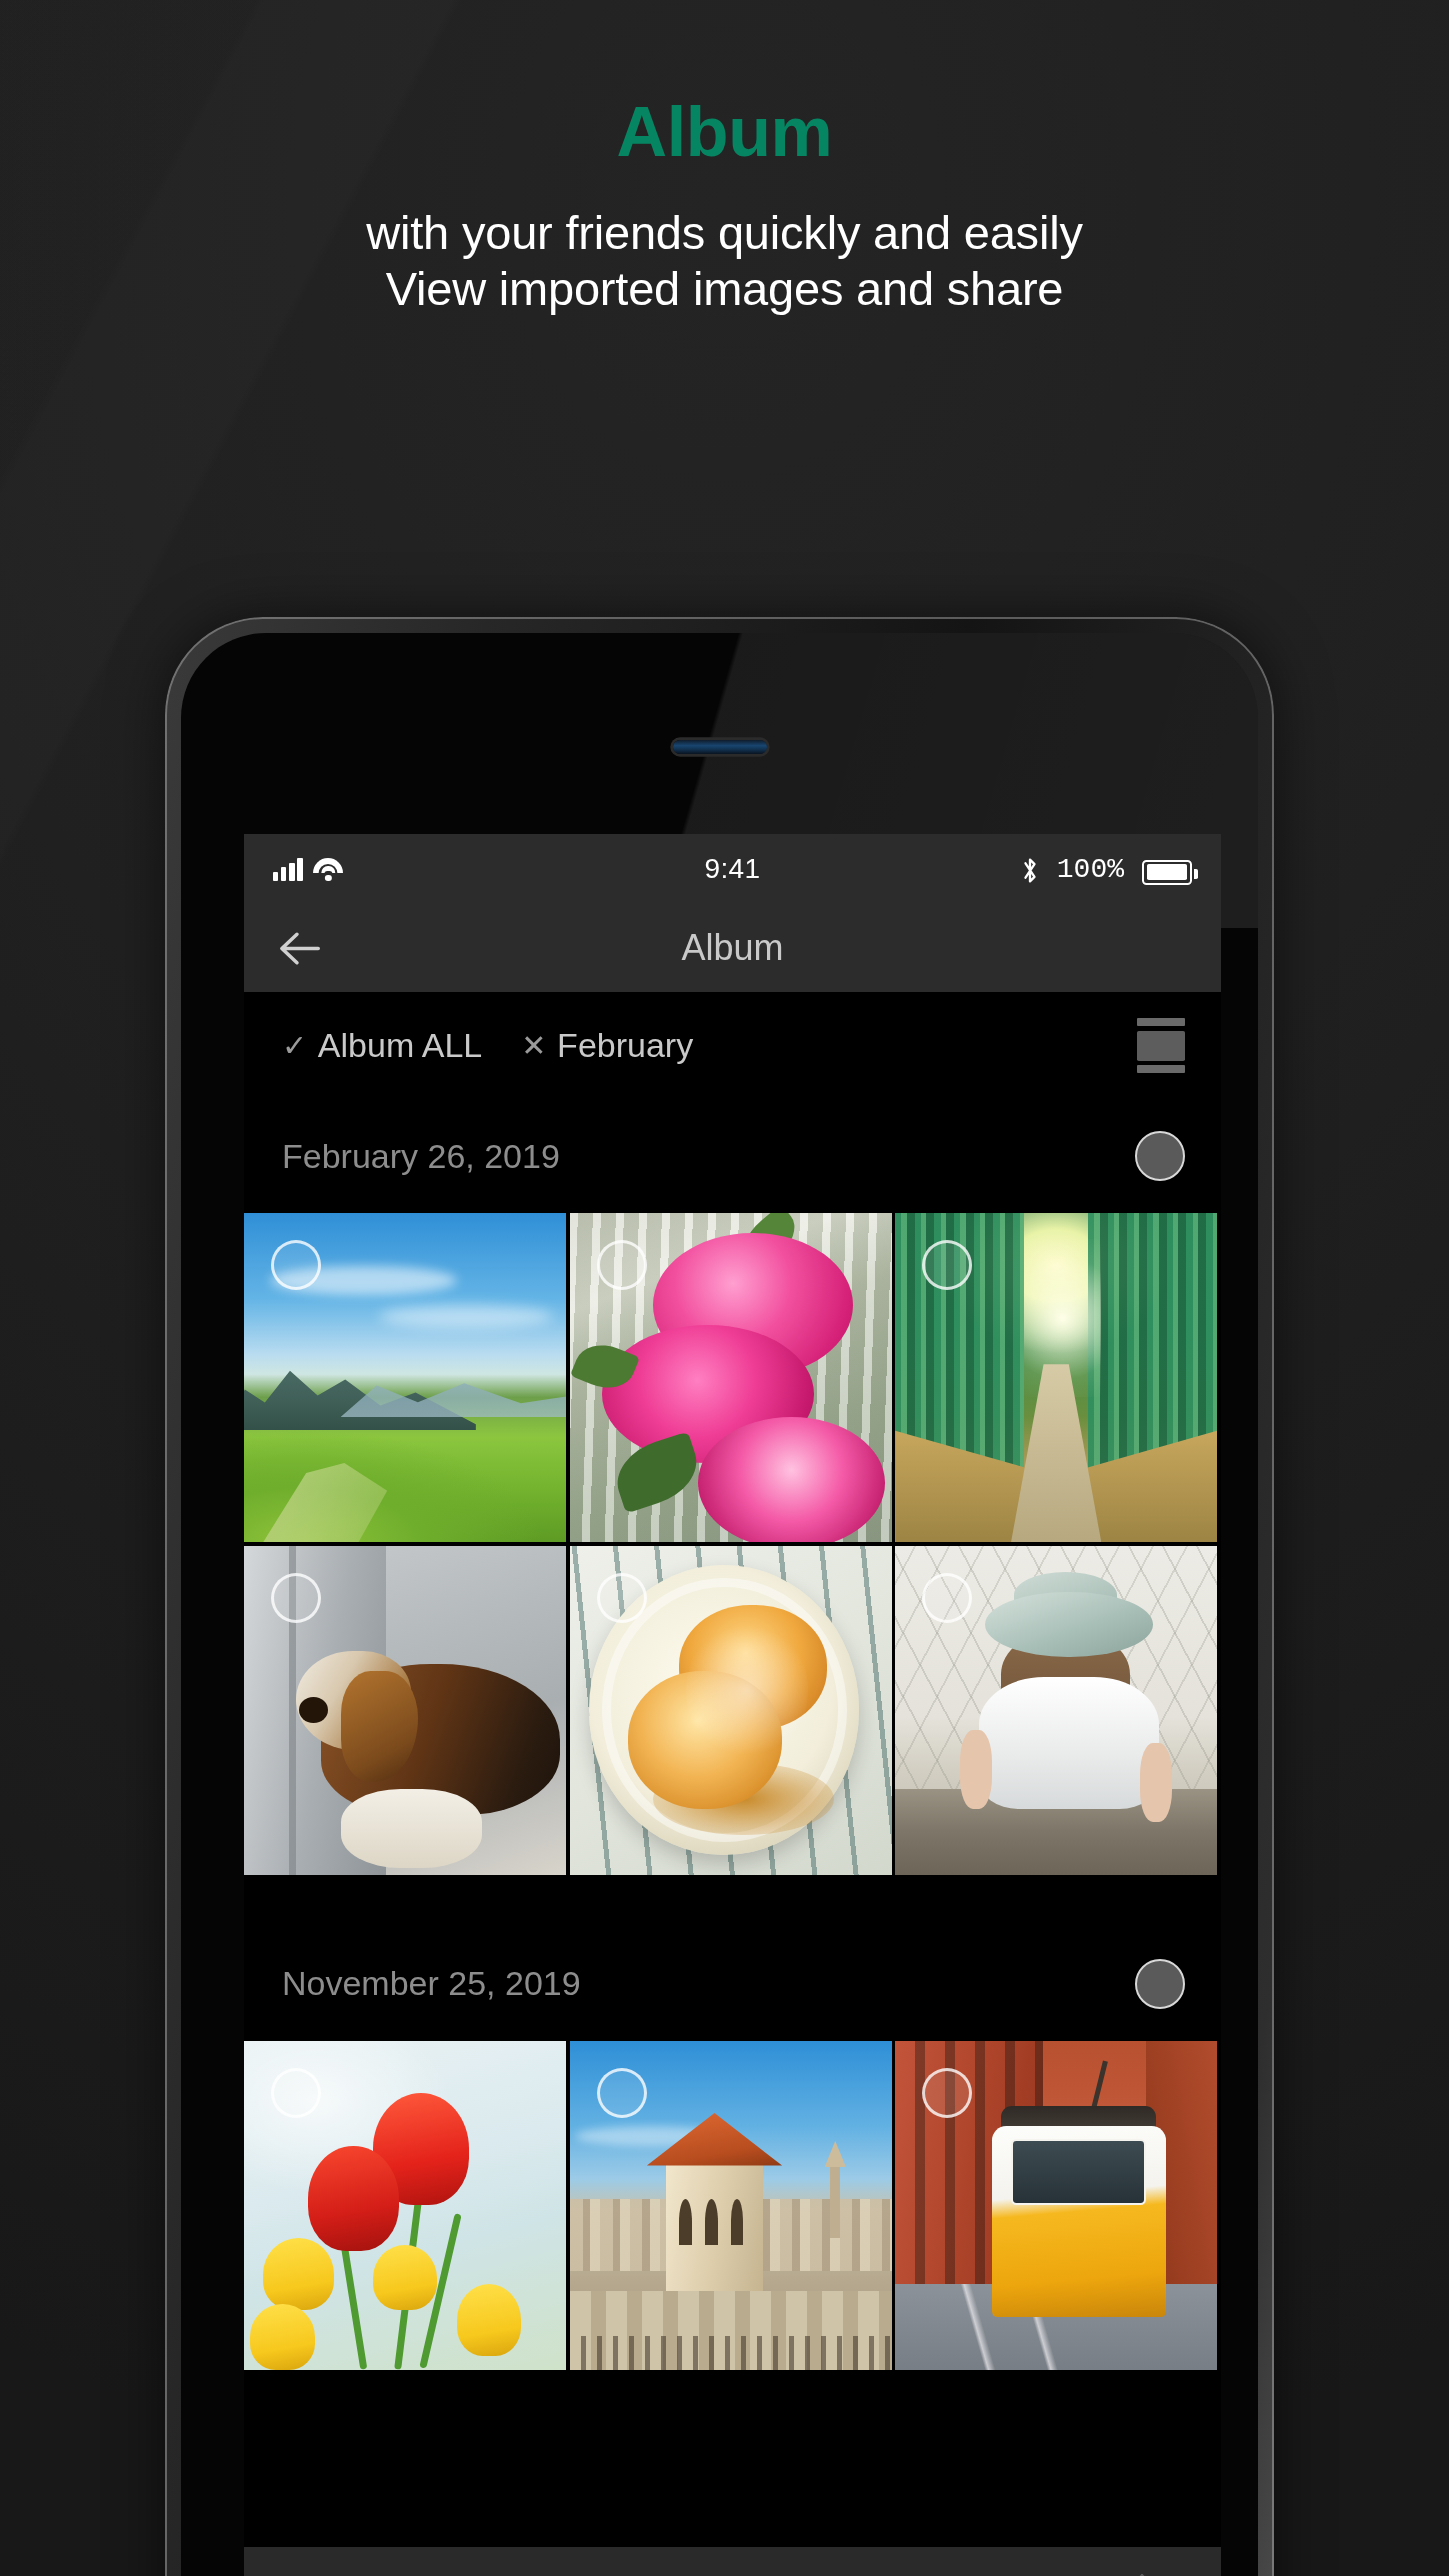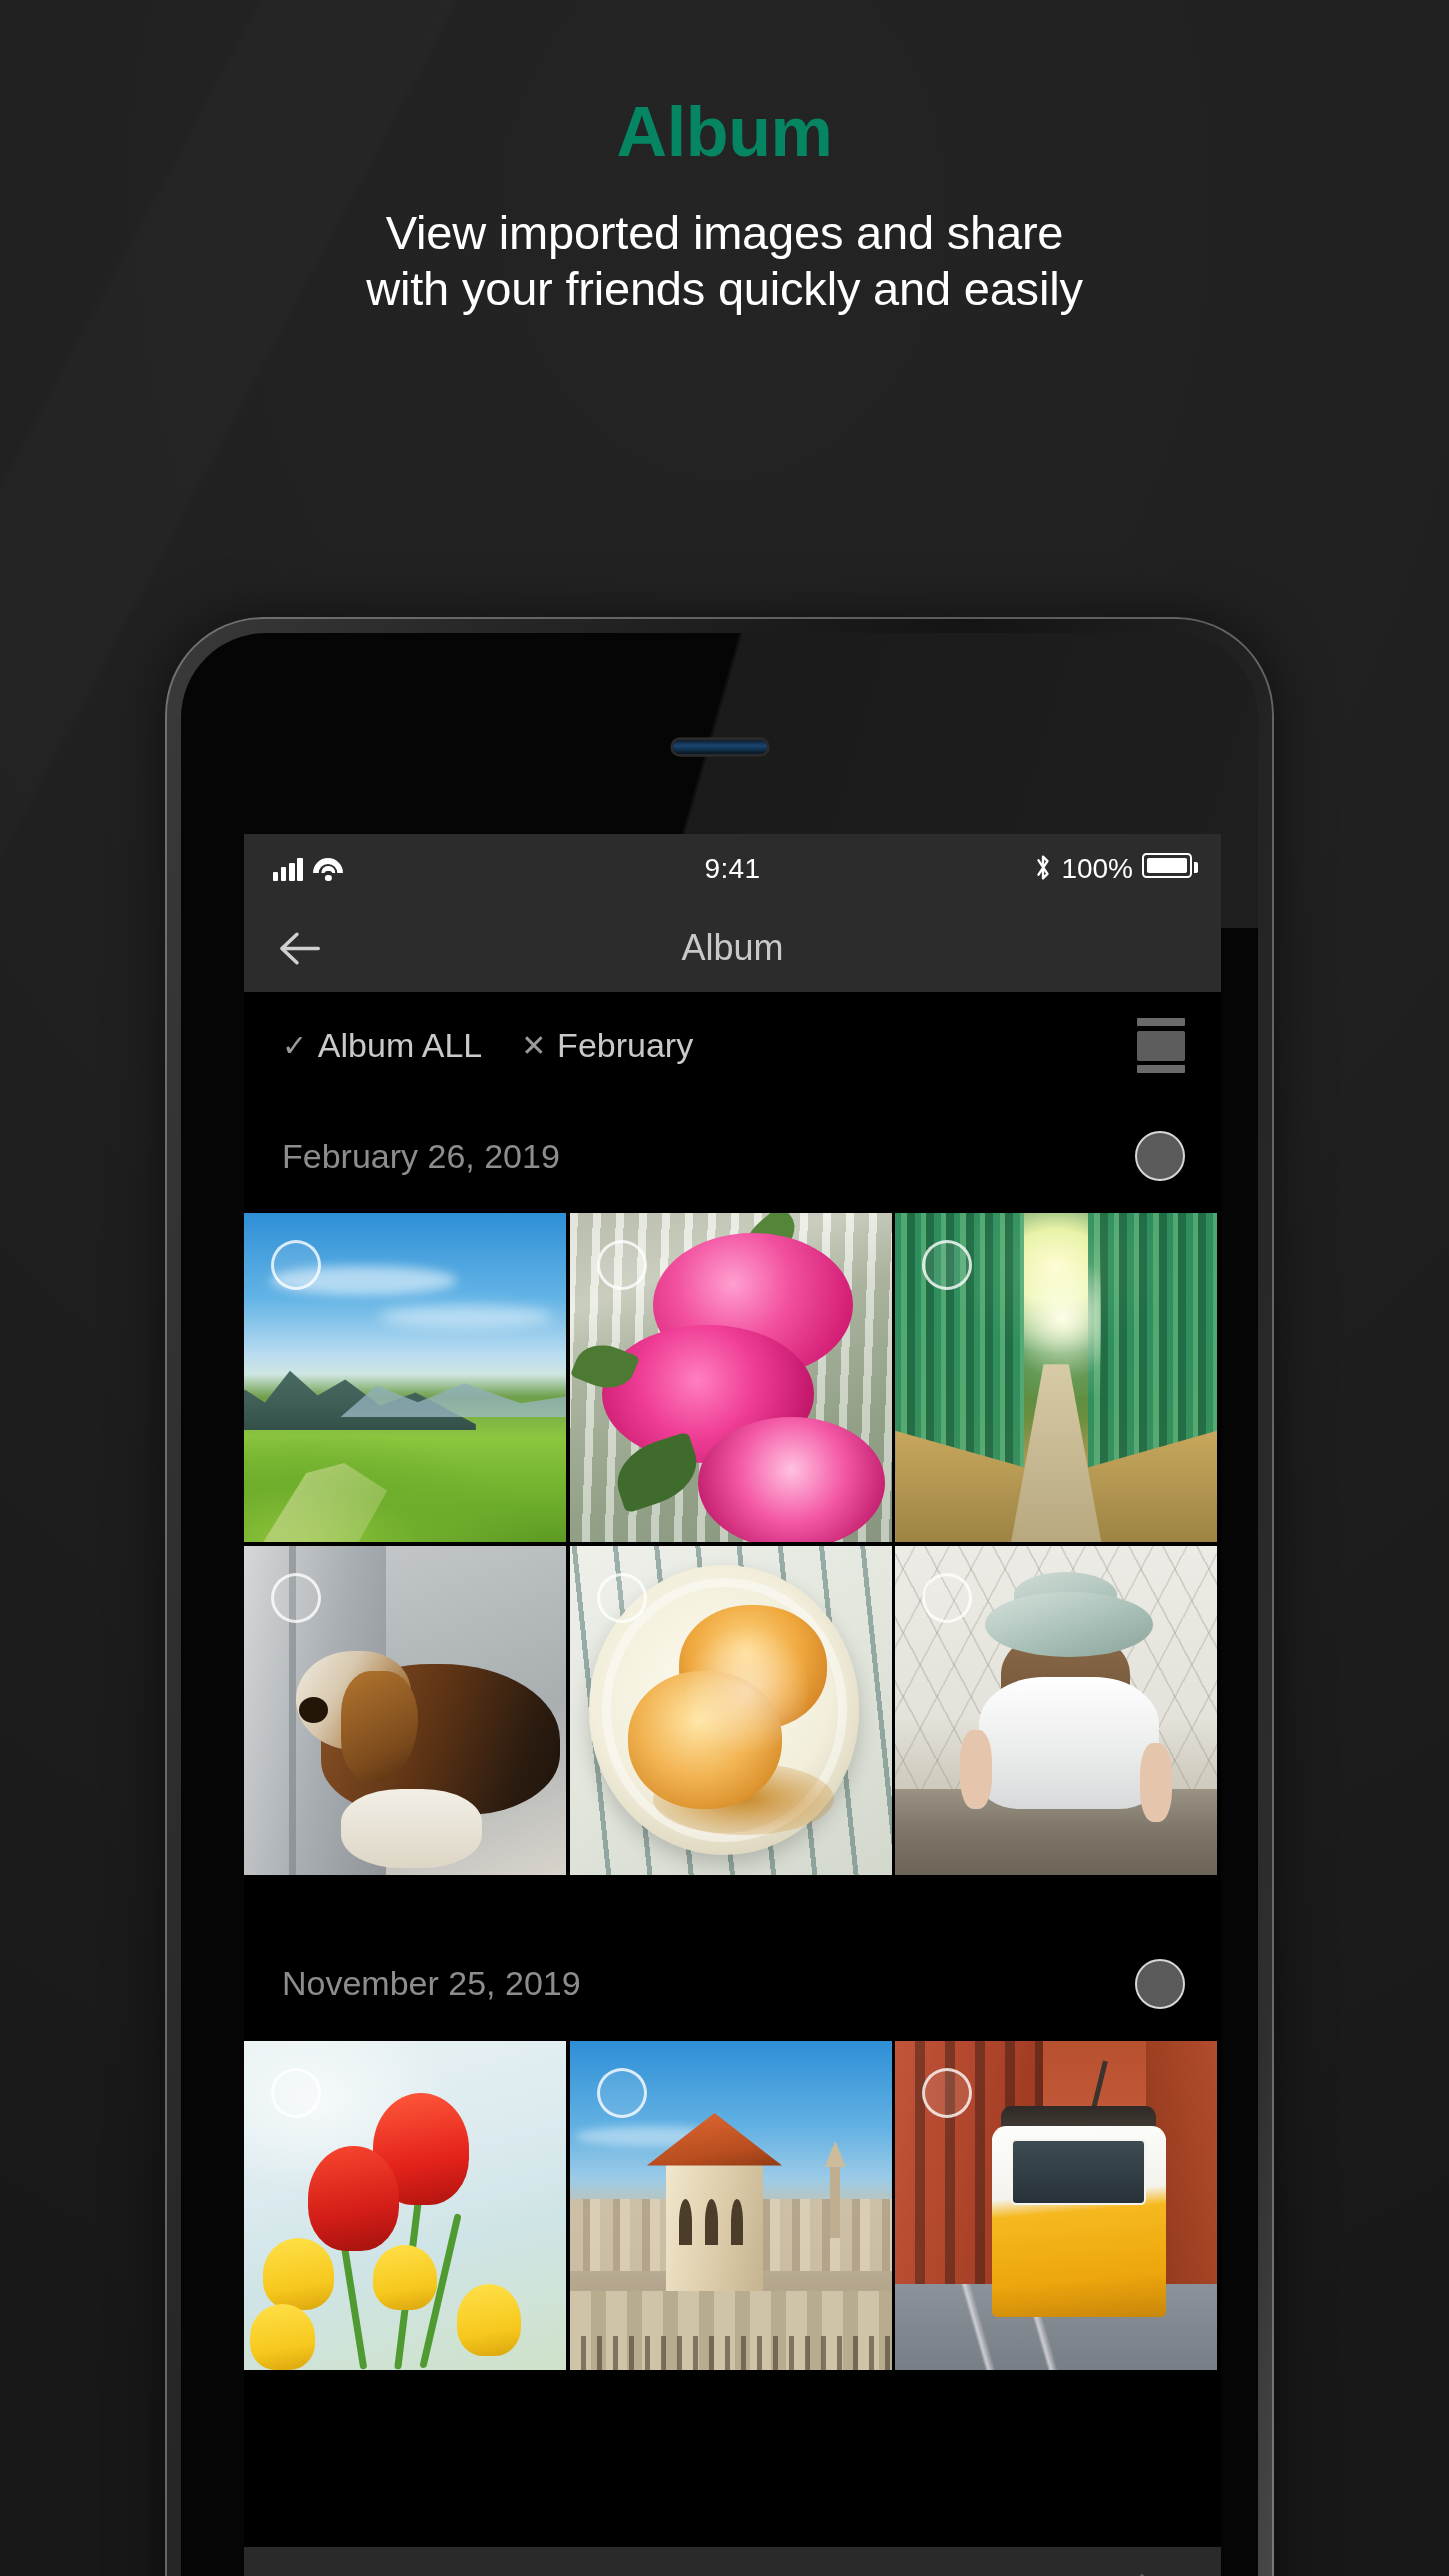--- a/index.html
+++ b/index.html
@@ -115,21 +115,21 @@
   #wifi-icon b{ position:absolute; left:50%; transform:translateX(-50%); border-radius:50% 50% 0 0 / 100% 100% 0 0; background:#fff; display:block; }
   #wifi-icon b:nth-child(1){ width:30px; height:15px; top:0; }
   #wifi-icon b:nth-child(2){ width:19px; height:9.8px; top:6.3px; background:#2c2c2c; }
   #wifi-icon b:nth-child(3){ width:13.4px; height:7.2px; top:8px; background:#fff; }
   #wifi-icon b:nth-child(4){ width:7.2px; height:3.6px; top:13.4px; background:#2c2c2c; }
   #wifi-icon b:nth-child(5){ width:6.3px; height:6.3px; top:17px; border-radius:50%; background:#fff; }
   #status-time{
     position:absolute; left:0; right:0; text-align:center;
     color:#fff; font-size:28px; font-weight:400; letter-spacing:0.4px;
   }
-  #status-right{ margin-left:auto; display:flex; align-items:flex-start; gap:9px; }
+  #status-right{ margin-left:auto; display:flex; align-items:flex-end; gap:18px;font-family:Liberation Mono, monospace; }
   #bt-icon{ width:18px; height:29px; position:relative; }
   #bt-icon svg{ display:block; }
   #battery-pct{ color:#fff; font-size:28px; }
   #battery-icon{ width:50px; height:25px; border:2.7px solid #fff; border-radius:4.5px; position:relative; padding:2.7px; }
   #battery-icon span{ display:block; width:100%; height:100%; background:#fff; border-radius:1.8px; }
   #battery-icon:after{ content:""; position:absolute; right:-8px; top:7.2px; width:4.5px; height:10.7px; background:#fff; border-radius:0 1.8px 1.8px 0; }
 
   
   #nav-bar{
     height:88px;
@@ -357,22 +357,22 @@
   }
 </style>
 </head>
 <body>
 
 <div id="page-bg-sheen"></div>
 
 <div id="headline">
   <div id="app-title">Album</div>
   <div id="app-subtitle">
+    <span class="ln">with your friends quickly and easily</span>
     <span class="ln">View imported images and share</span>
-    <span class="ln">with your friends quickly and easily</span>
   </div>
 </div>
 
 <div id="phone">
   <div id="phone-glass">
     <div id="glass-reflection"></div>
     <div id="earpiece"></div>
 
     <div id="screen">
 

